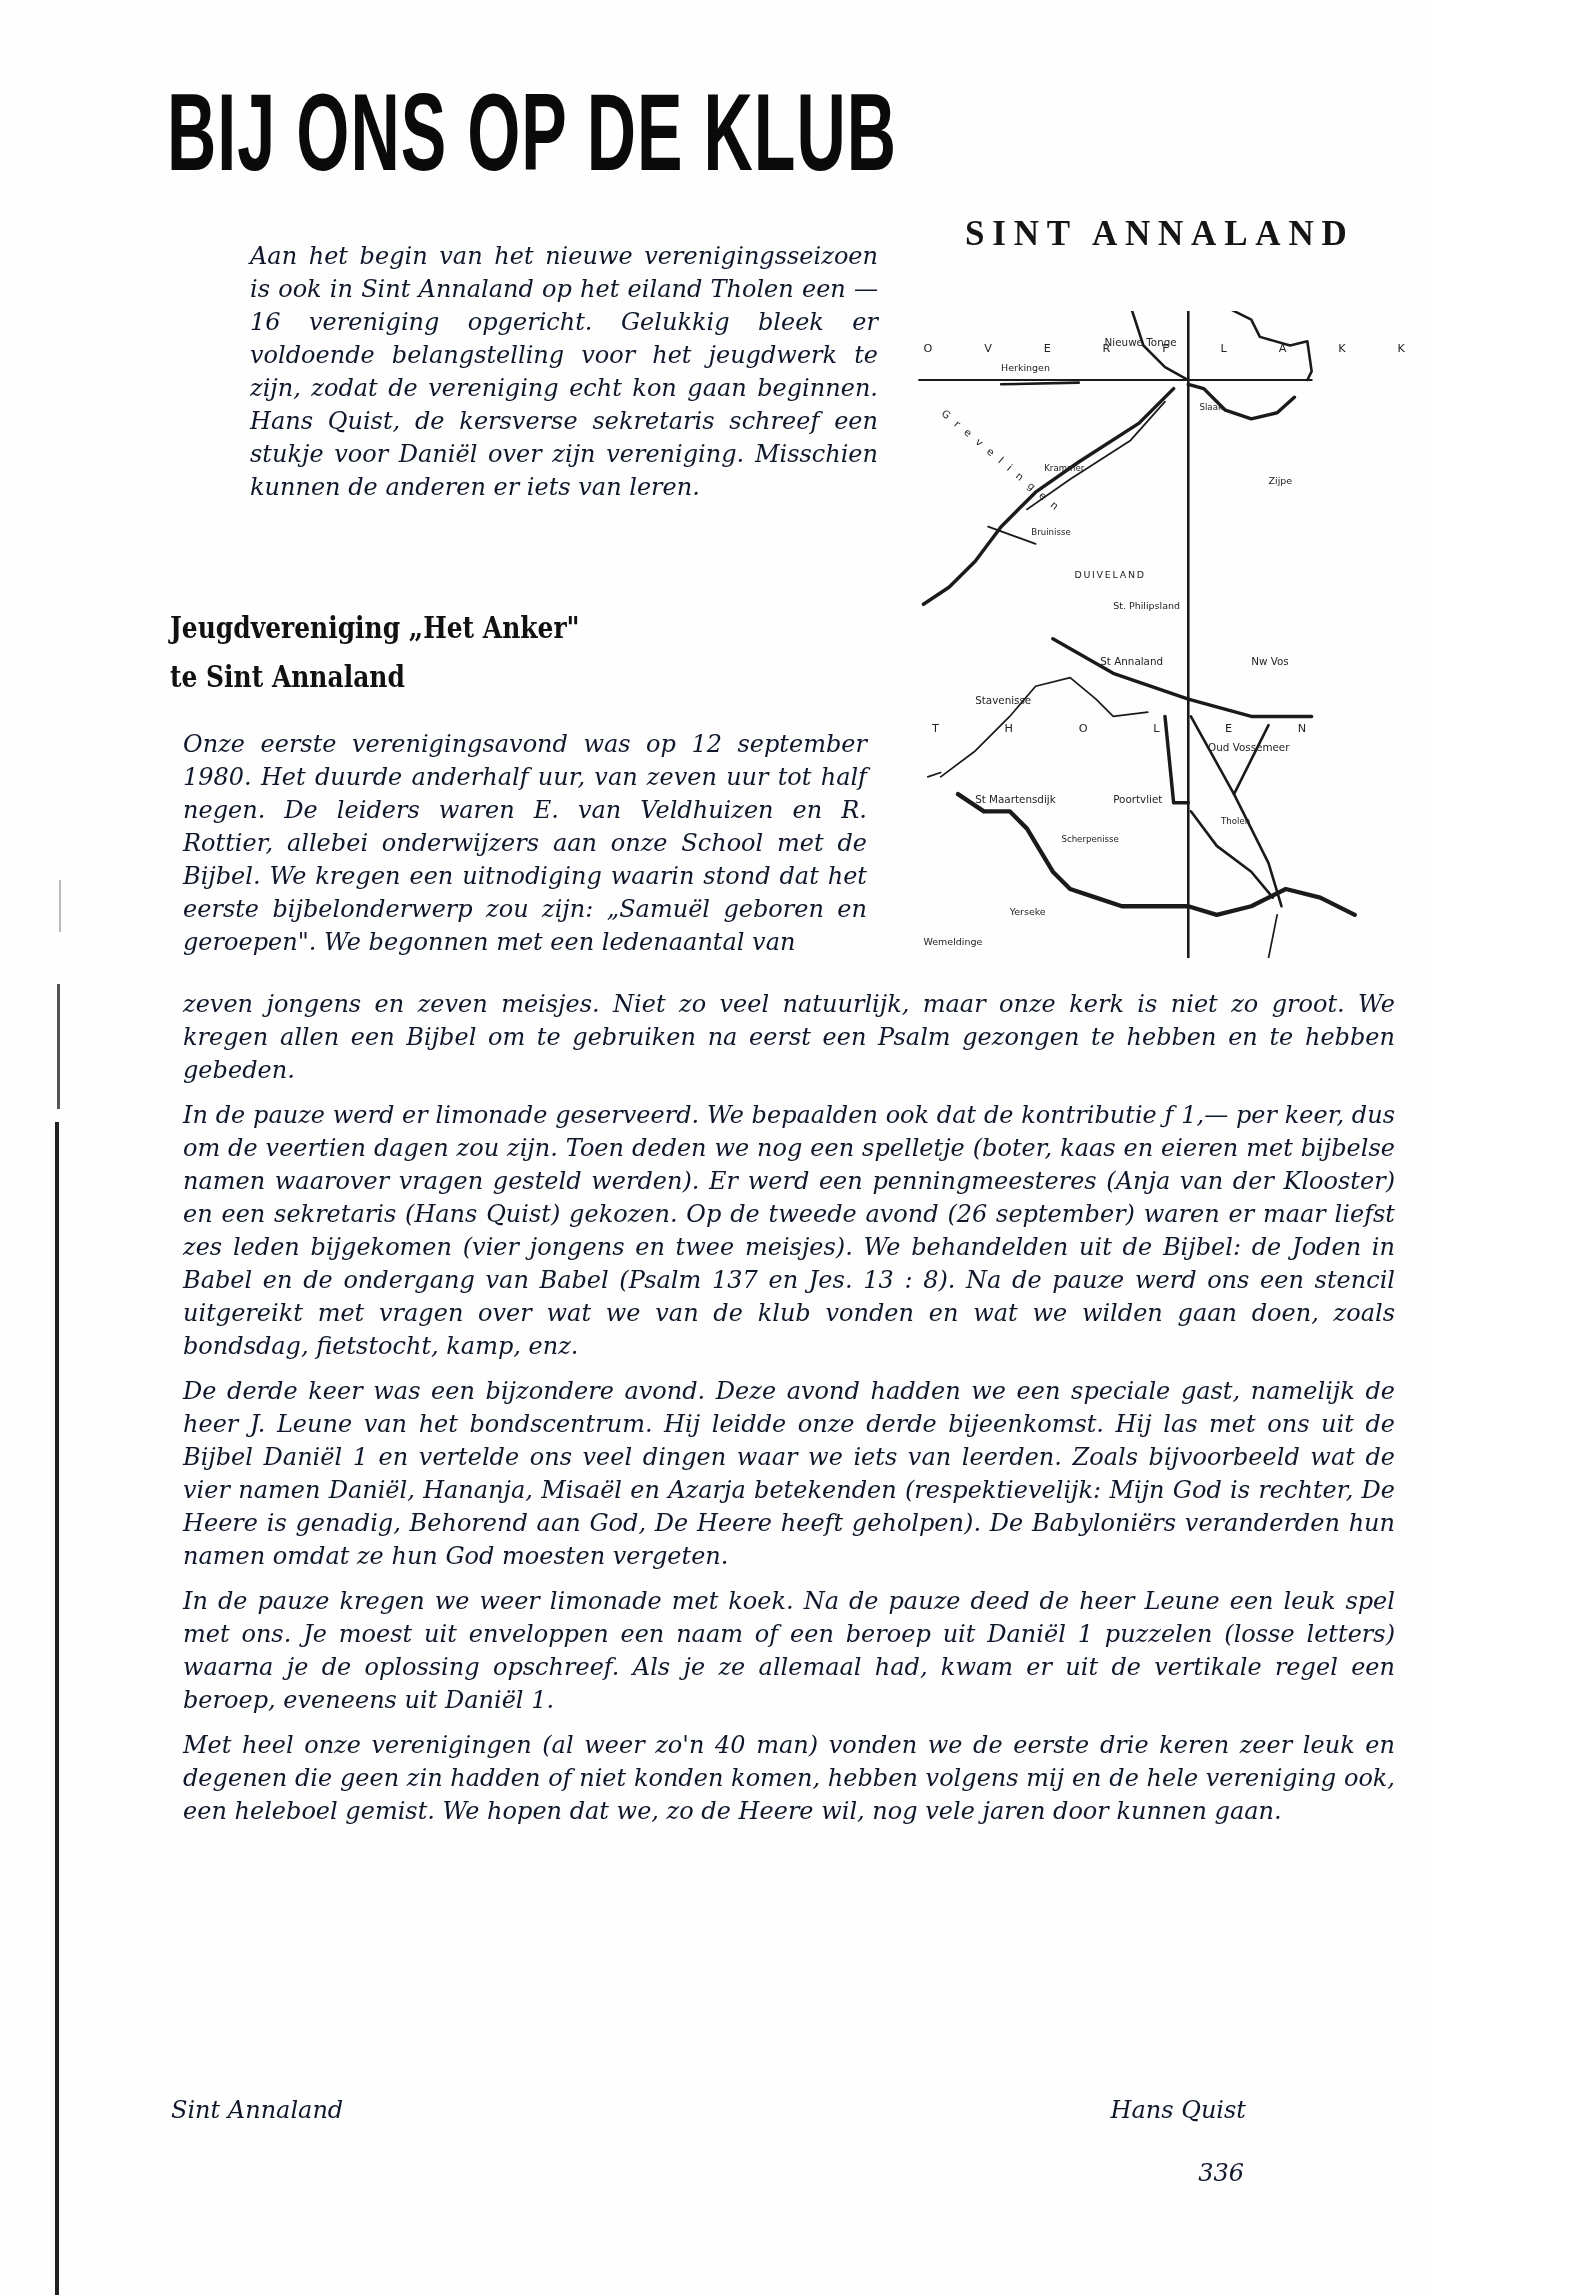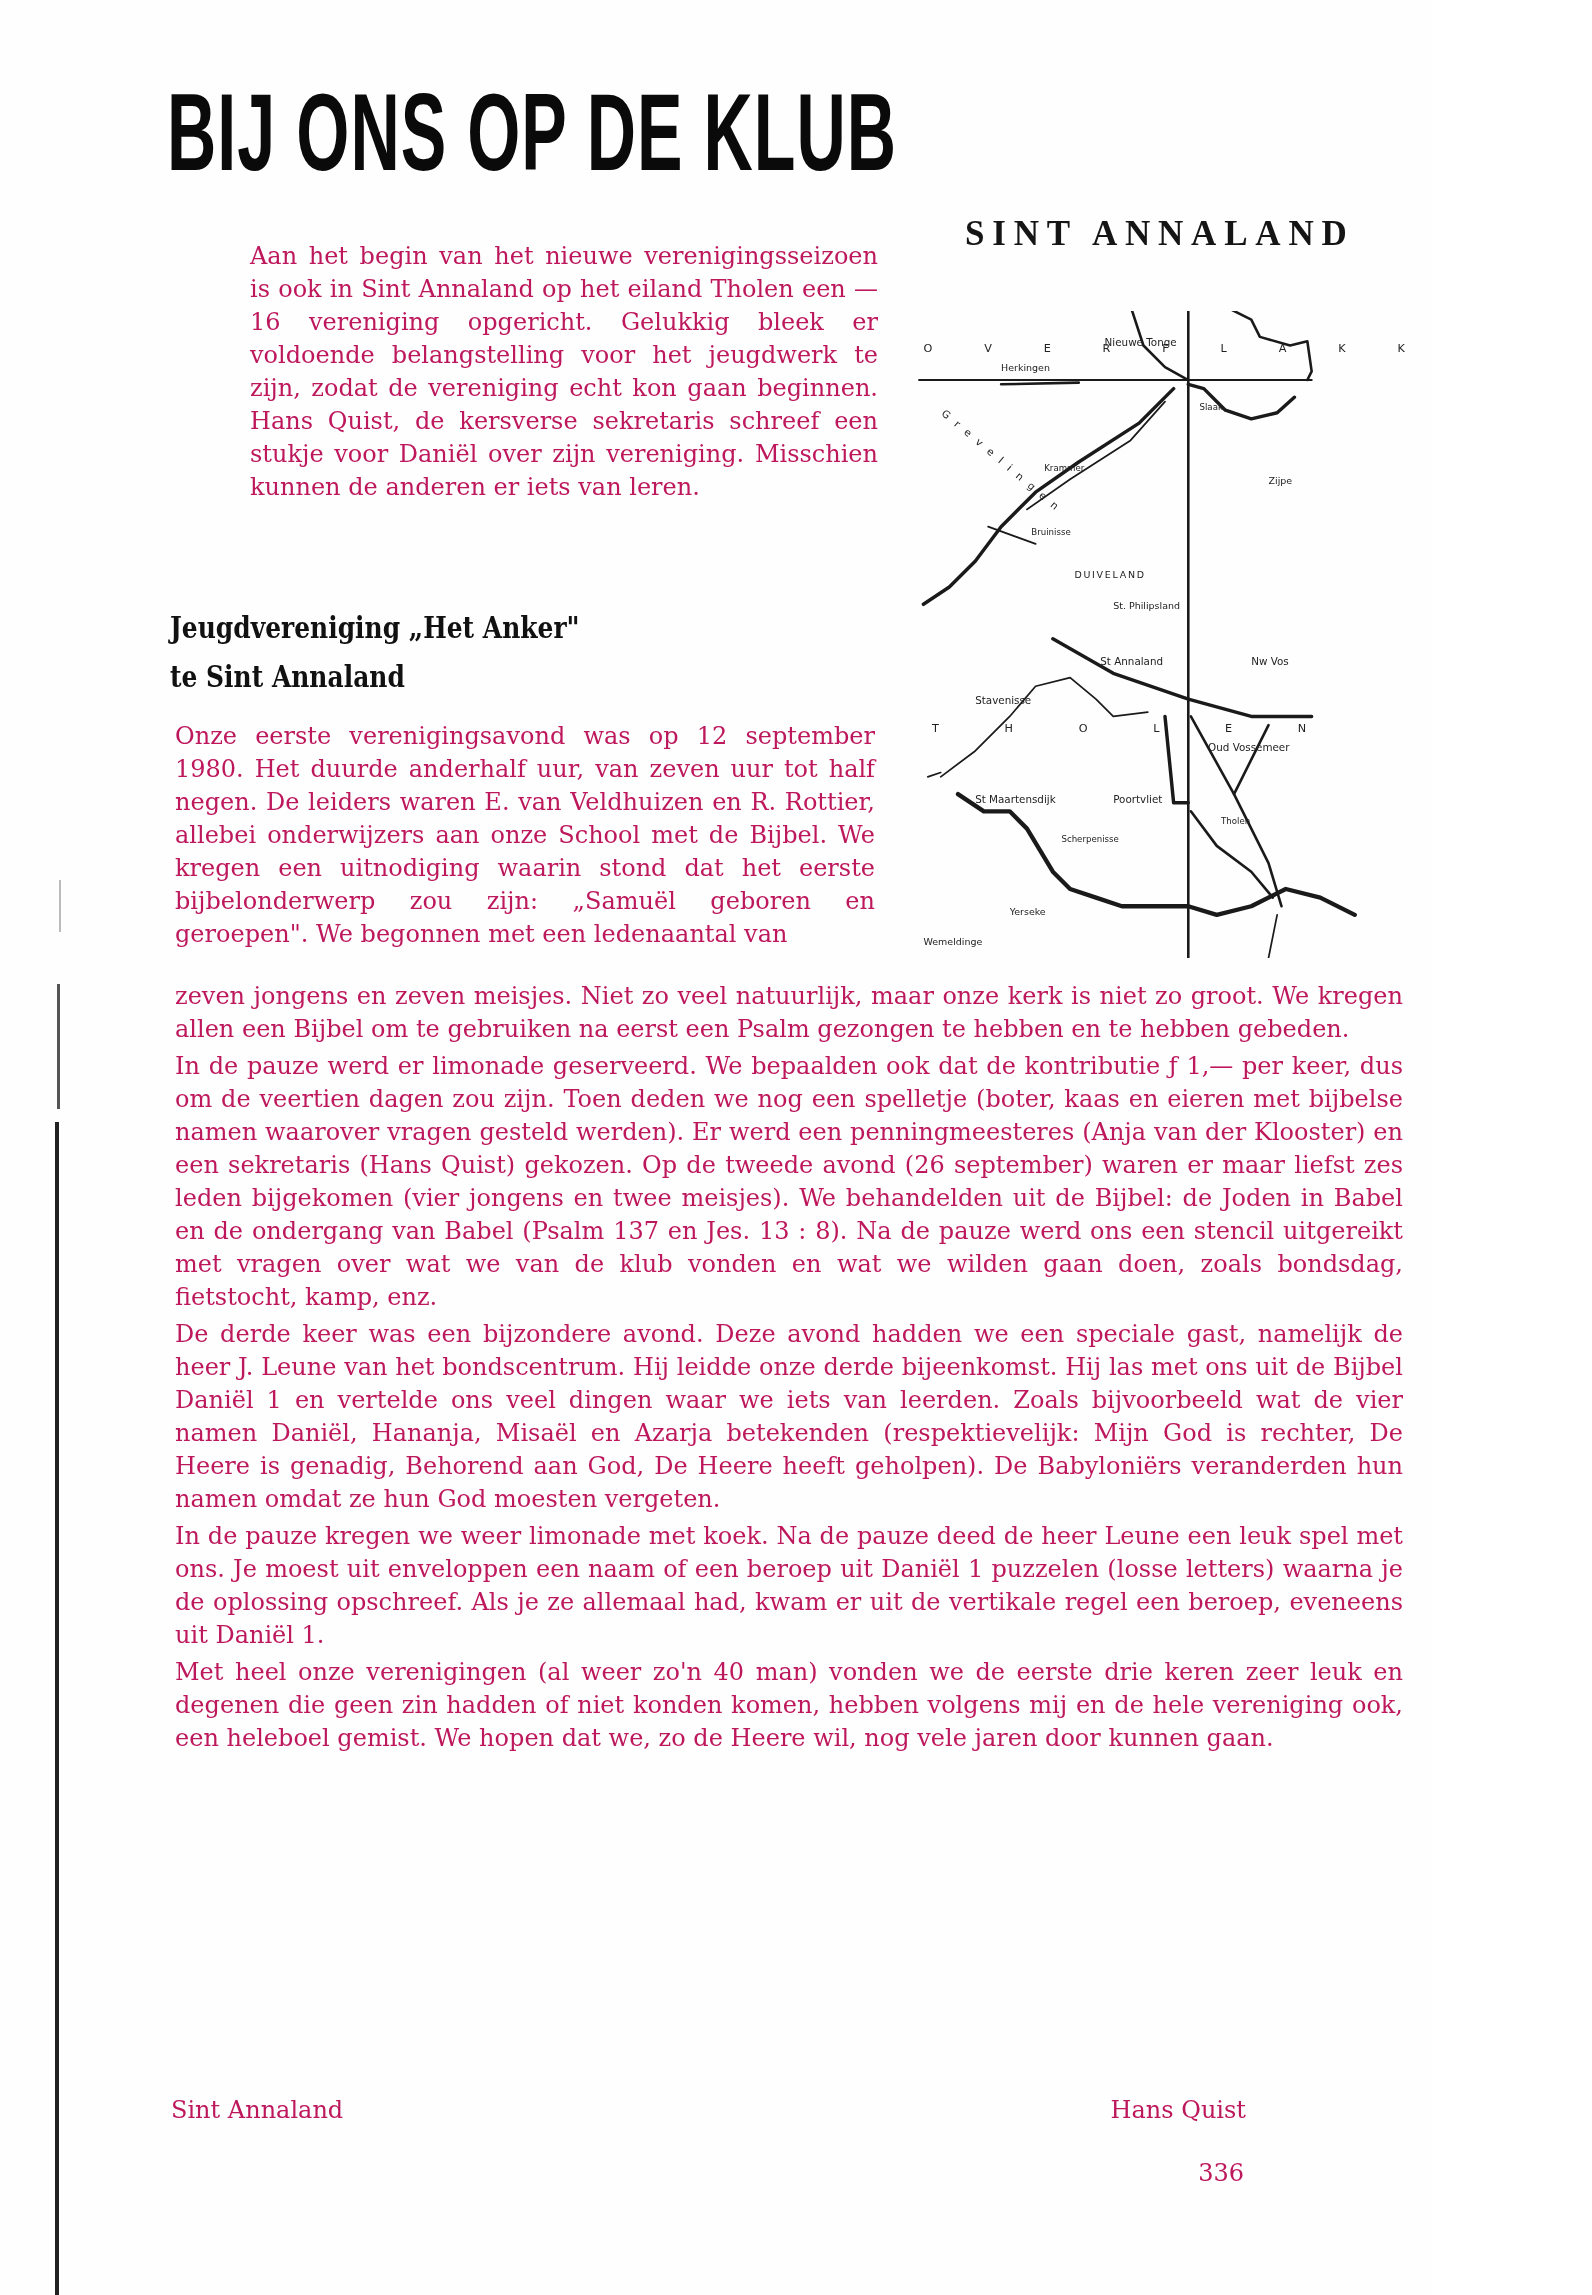--- a/index.html
+++ b/index.html
@@ -17,21 +17,21 @@
     font-size: 110px; line-height: 112px; letter-spacing: 1.7px;
     transform: scaleX(0.62); transform-origin: left top;
     color: #0a0a0a; white-space: nowrap;
   }
 
   .map-title {
     position: absolute; left: 965px; top: 214px;
     font-family: "Liberation Serif", serif; font-weight: bold;
     font-size: 35px; letter-spacing: 7.8px; color: #151515; white-space: nowrap;
   }
-  .body-text { font-family: "DejaVu Serif", serif; font-size: 24px; line-height: 33px; color: #be185d; }
+  .body-text { font-family: "DejaVu Serif", serif; font-size: 24px; line-height: 33px; color: #0f172a; font-style: italic; }
 
   .intro {
     position: absolute; left: 250px; top: 240px; width: 628px;
     text-align: justify; font-size: 24px; line-height: 33px;
   }
 
   .subhead {
     position: absolute; left: 170px; top: 604px; width: 690px;
     font-family: "DejaVu Serif", serif; font-weight: bold;
     font-size: 29px; line-height: 49px; color: #111;
@@ -39,21 +39,21 @@
   }
 
   .col-text {
     position: absolute; left: 171px; top: 716px; width: 708px;
     text-align: justify;
   }
   .full-text {
     position: absolute; left: 171px; top: 976px; width: 1236px;
     text-align: justify;
   }
-  .full-text p, .col-text p { margin: 4px; }
+  .full-text p, .col-text p { margin: 12px; }
   .full-text p { text-indent: 0; }
 
   .sign-place { position: absolute; left: 171px; top: 2094px; }
   .sign-author { position: absolute; right: 186px; top: 2094px; }
   .page-number { position: absolute; right: 188px; top: 2157px; }
 
   .map {
     position: absolute; left: 906px; top: 311px; width: 518px; height: 647px;
   }
   .map svg { width: 100%; height: 100%; }

